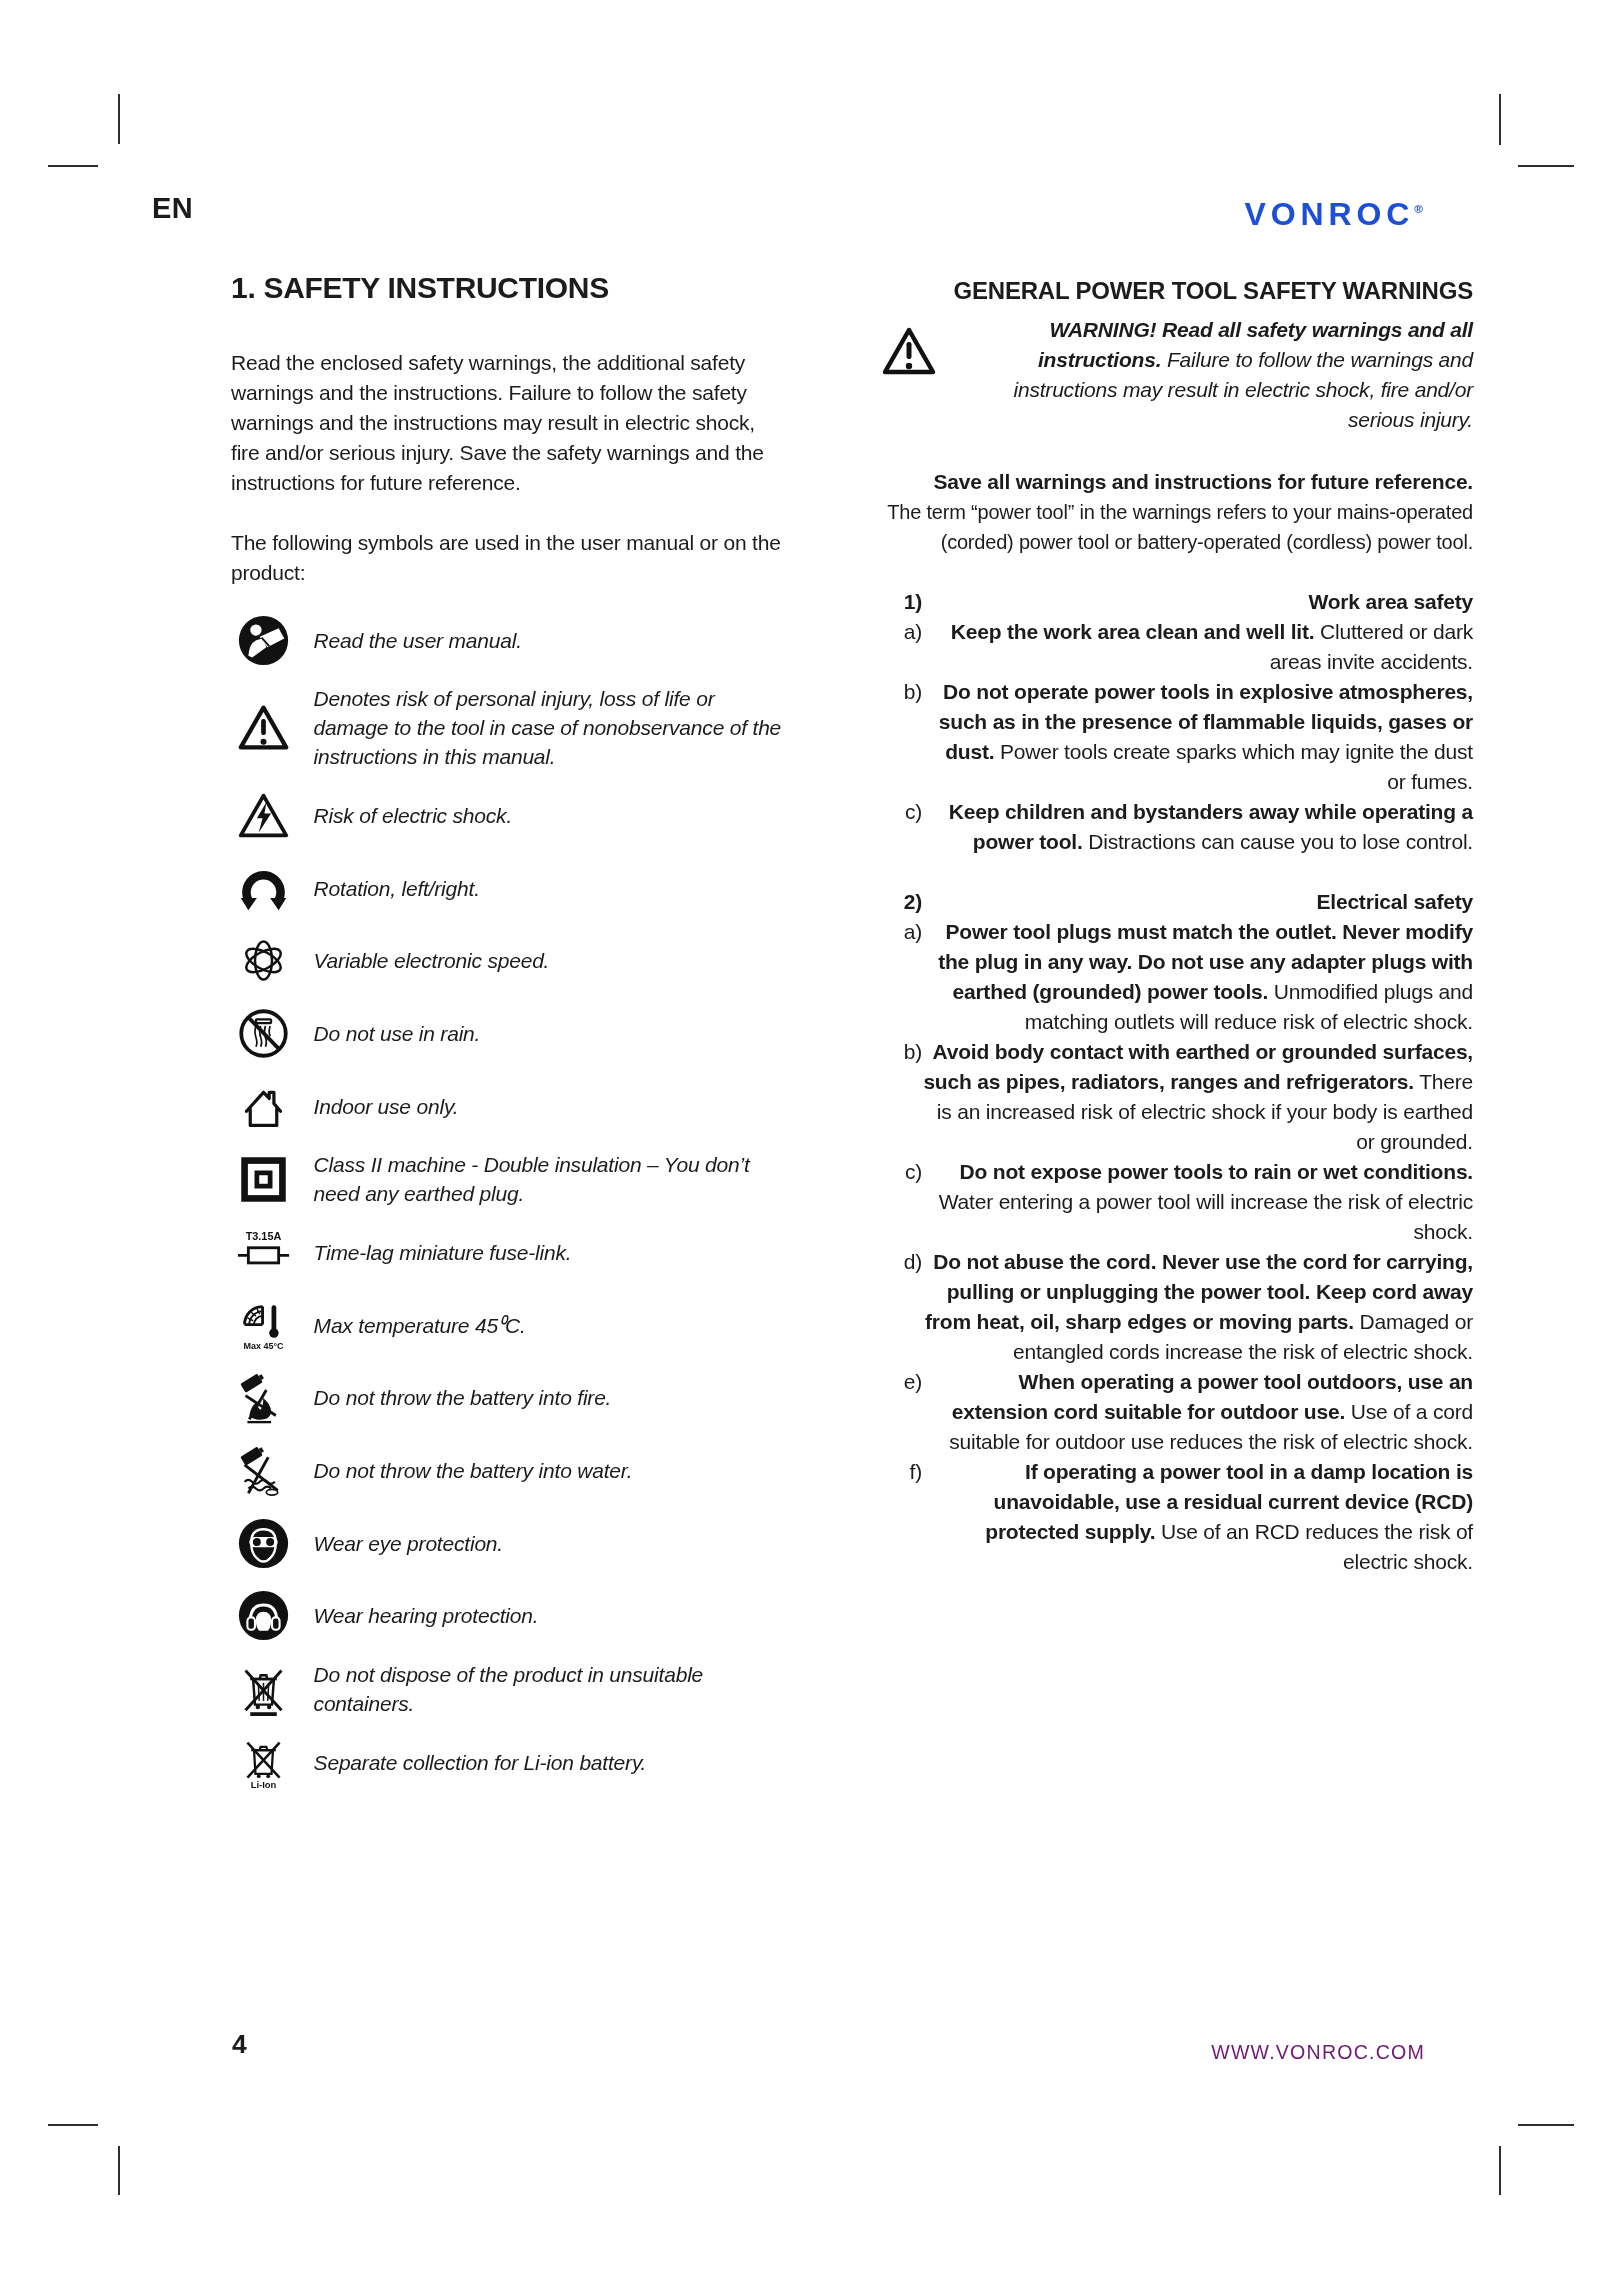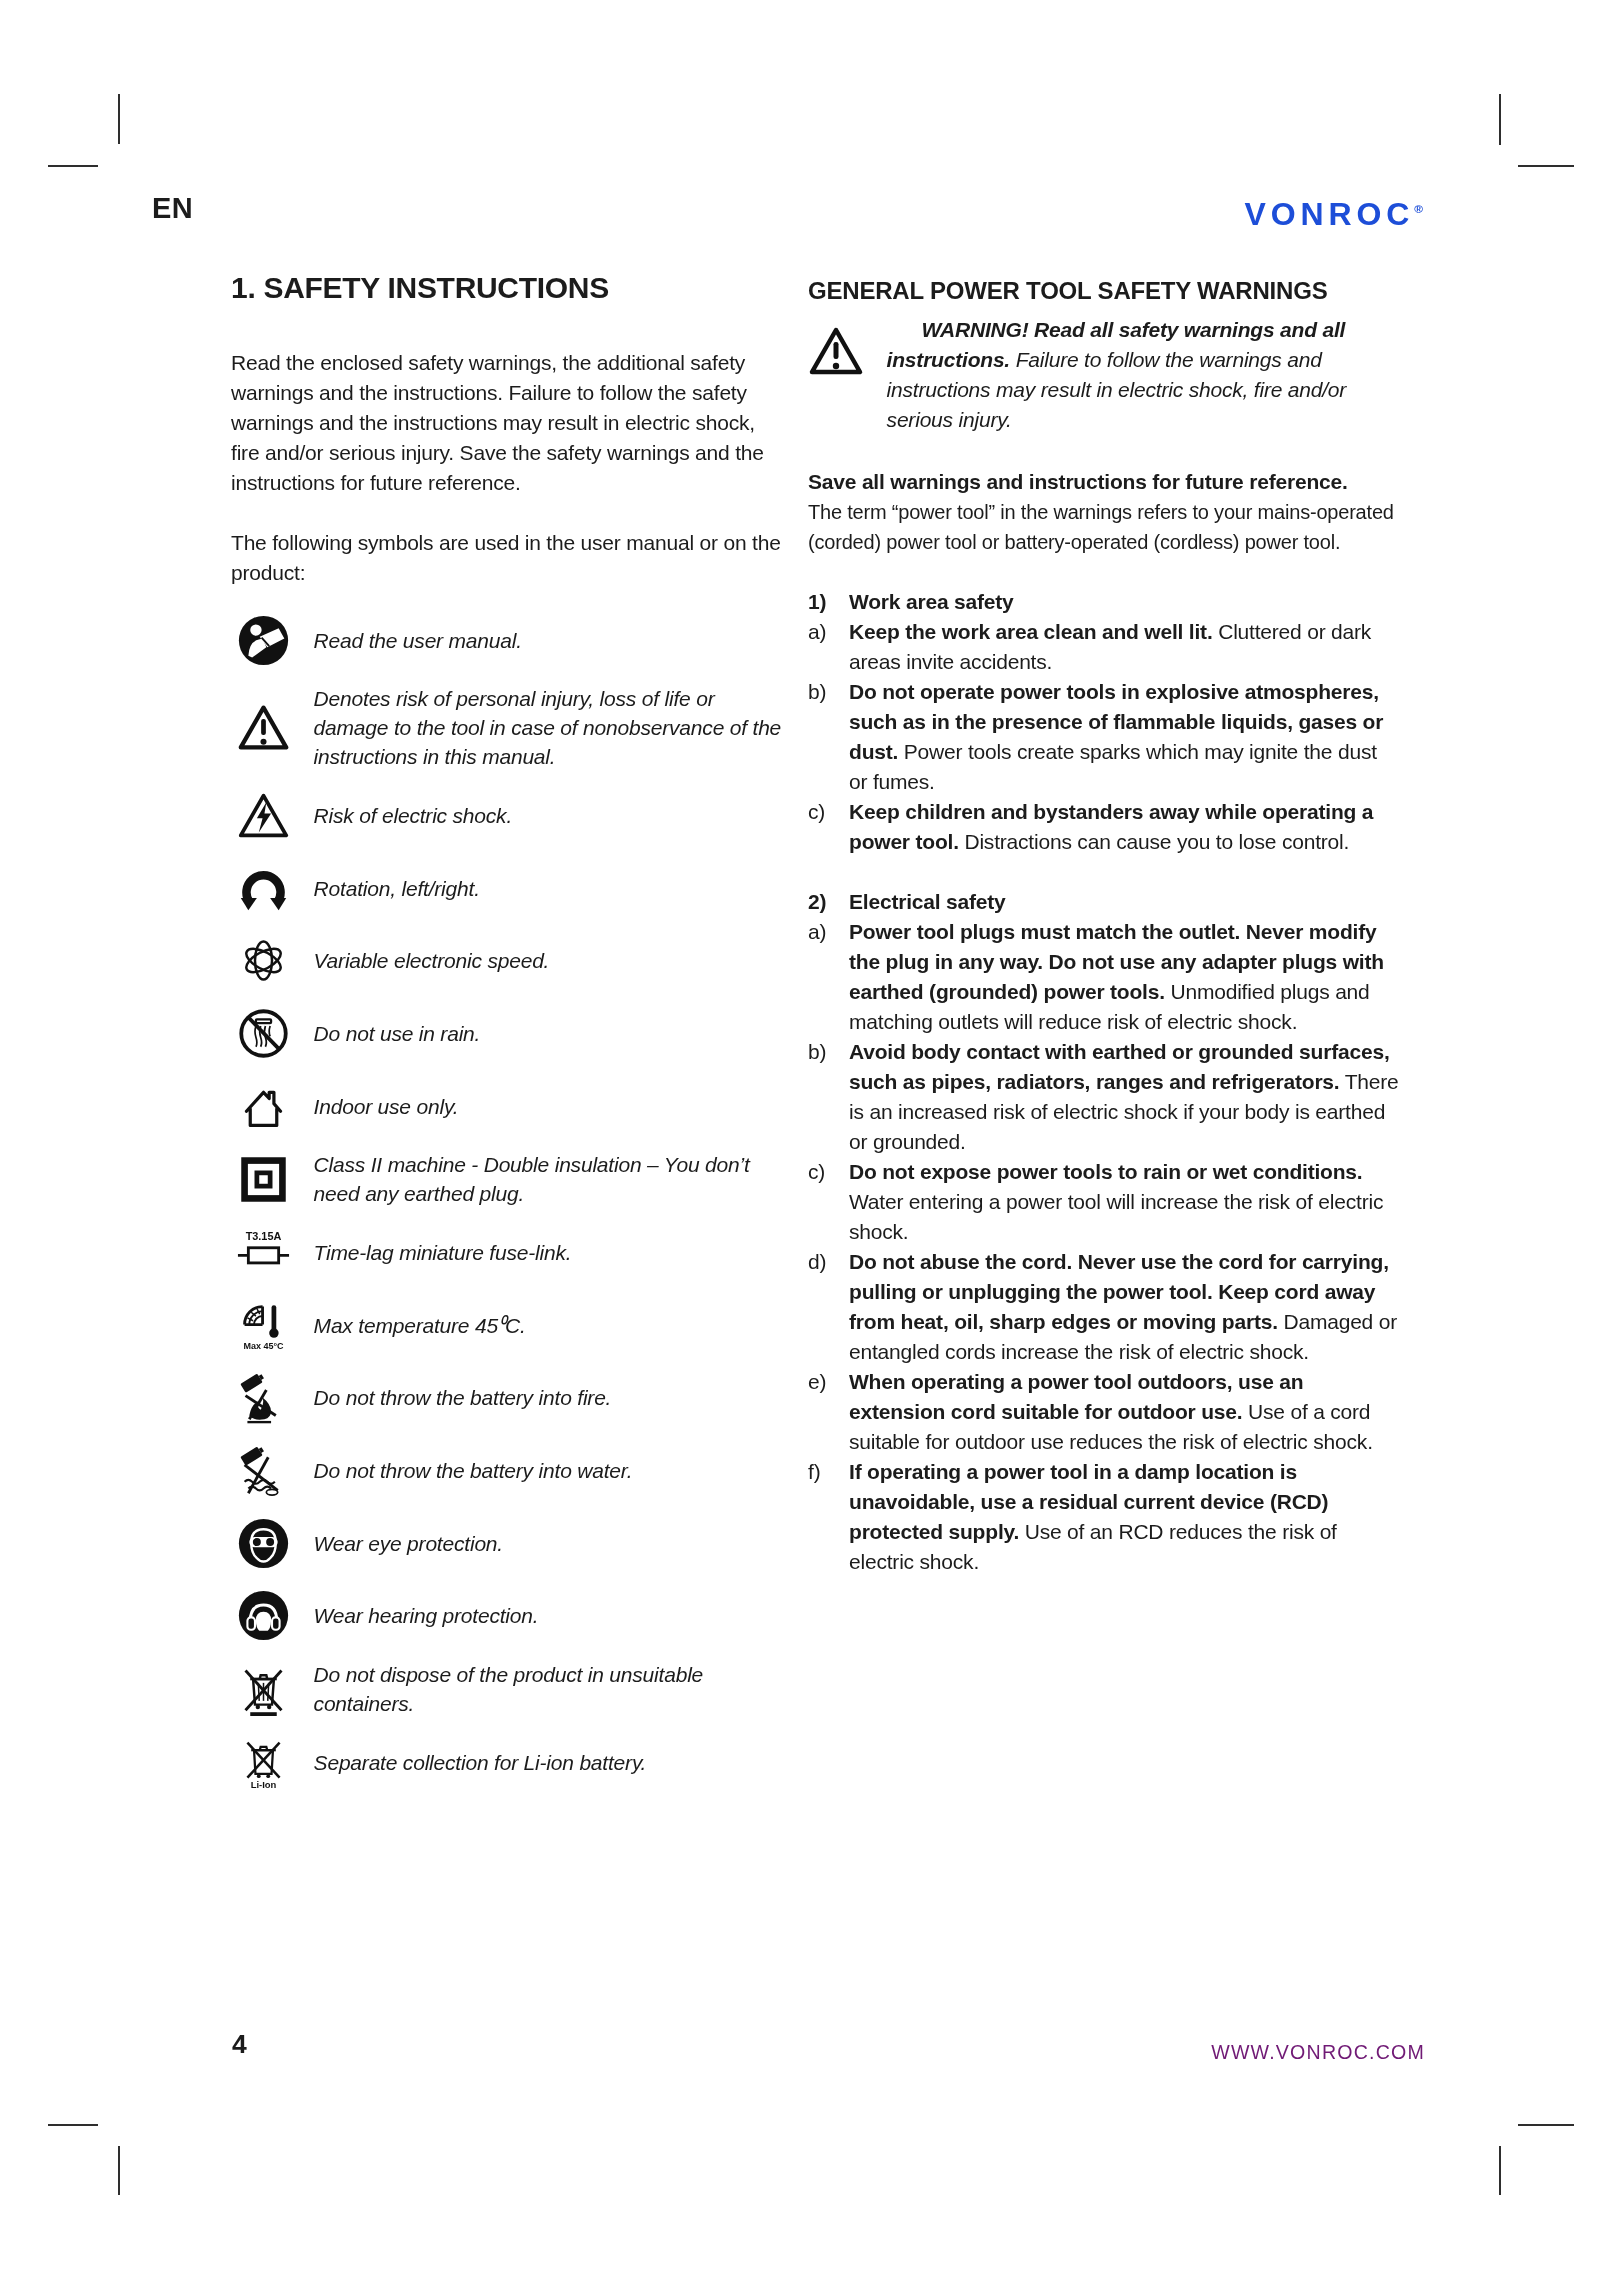--- a/index.html
+++ b/index.html
@@ -6,21 +6,21 @@
   .page{position:relative;width:1621px;height:2293px;background:#ffffff;margin:0 auto;
         font-family:"Liberation Sans",sans-serif;color:#1c1c1c;overflow:hidden;}
   
   .cm{position:absolute;background:#2e2e2e;}
   
   .lang{position:absolute;left:152px;top:192px;font-size:29px;font-weight:bold;letter-spacing:0.5px;}
   .logo{position:absolute;top:196px;right:198px;font-size:32px;font-weight:bold;color:#1d4ed8;letter-spacing:4.9px;}
   .logo sup{font-size:11.8px;letter-spacing:0;}
   
   .col-left{position:absolute;left:231px;top:271px;width:557px;}
-  .col-right{position:absolute;left:808px;top:277px;width:592px;}
+  .col-right{position:absolute;left:881px;top:277px;width:592px;text-align:right;}
   h1{font-size:30px;margin:0 0 43px 0;letter-spacing:-0.3px;font-weight:bold;}
   h2{font-size:24px;margin:0 0 9.8px 0;font-weight:bold;letter-spacing:-0.2px;}
   p.body{font-size:21px;line-height:30px;margin:0 0 30px 0;letter-spacing:-0.2px;}
   
   .sym-row{display:flex;align-items:center;margin-bottom:15.7px;min-height:57px;}
   .sym-icon{flex:0 0 65px;display:flex;justify-content:center;align-items:flex-start;}
   .sym-icon svg{width:53px;height:53px;display:block;}
   .sym-icon.wide svg{width:65px;height:45px;}
   .sym-text{font-style:italic;font-size:21px;line-height:29px;padding-left:17.6px;letter-spacing:-0.2px;}
   

